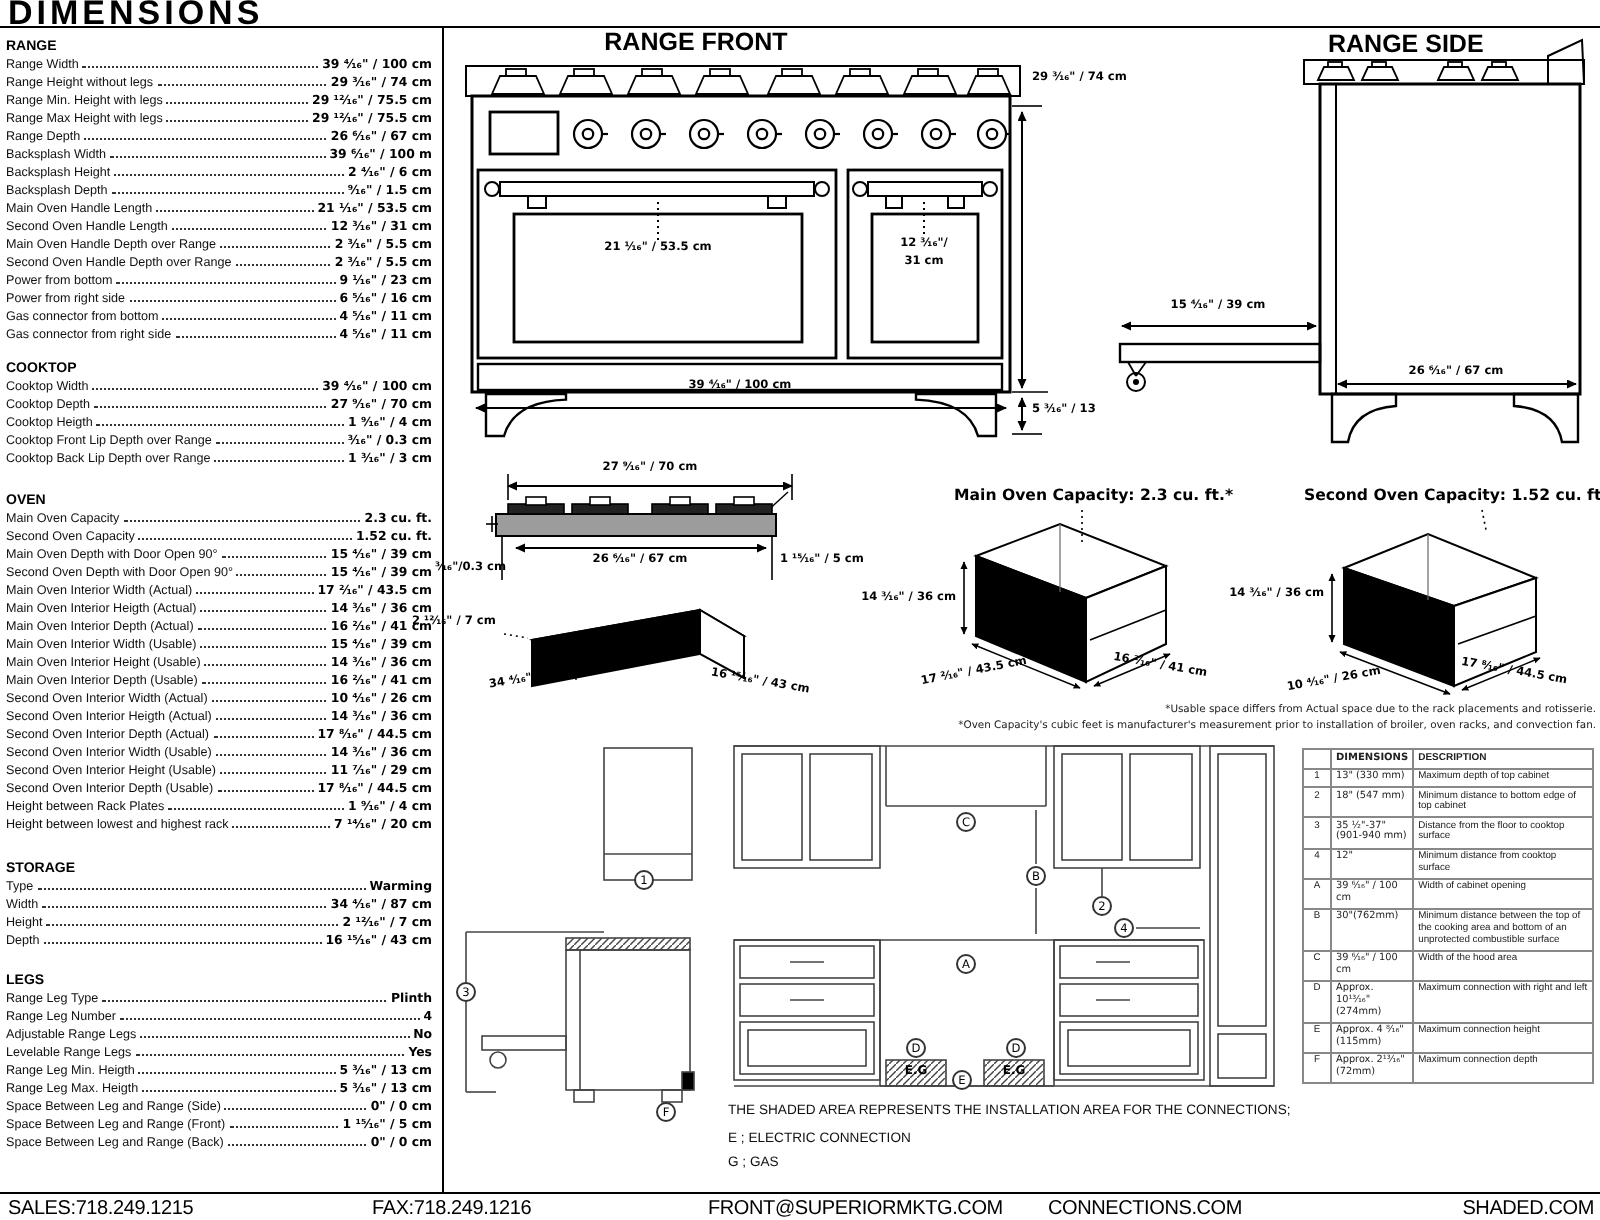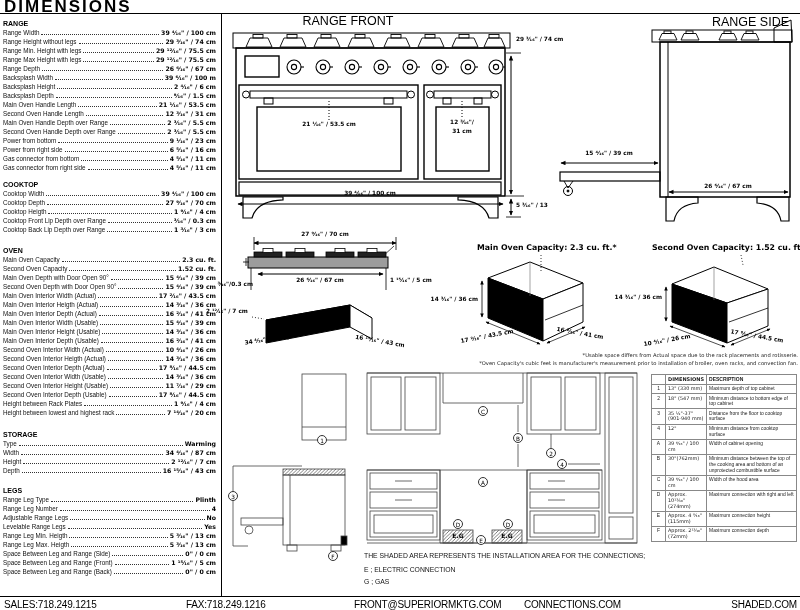--- a/index.html
+++ b/index.html
@@ -11,21 +11,21 @@
   
   #specs{position:absolute;left:3px;top:19px;width:213px}
   .sec-title{font-size:7px;font-weight:bold;height:9px;line-height:9px;font-family:"Liberation Sans",sans-serif}
   .section{margin-bottom:0}
   .m8{margin-top:8px}.m12{margin-top:12px}.m13{margin-top:13px}.m11{margin-top:11px}
   .spec-row{display:flex;align-items:baseline;height:9px;font-size:6.3px;line-height:9px}
   .spec-label{white-space:nowrap;color:#111}
   .spec-dots{flex:1;border-bottom:1px dotted #333;margin:0 2px 2px 2px;min-width:4px}
   .spec-value{white-space:nowrap;font-weight:bold;font-family:"DejaVu Sans",sans-serif;font-size:6.2px}
   
-  .draw-title{position:absolute;font-weight:normal;font-size:12.5px;white-space:nowrap}
+  .draw-title{position:absolute;font-weight:bold;font-size:12.5px;white-space:nowrap}
   .box-title{position:absolute;font-weight:bold;font-size:7.8px;text-align:center;white-space:nowrap;font-family:"DejaVu Sans",sans-serif}
   
   .dim{position:absolute;font-size:5.8px;font-weight:bold;white-space:nowrap;
     font-family:"DejaVu Sans",sans-serif;color:#000}
   .ctr{text-align:center}
   .footnote{position:absolute;right:2px;font-size:5.2px;color:#222;white-space:nowrap;font-family:"DejaVu Sans",sans-serif}
   
   .circ{position:absolute;width:10px;height:10px;border:1px solid #333;border-radius:50%;
     font-size:5.8px;line-height:10px;text-align:center;background:#fff;box-sizing:border-box;font-family:"DejaVu Sans",sans-serif}
   .eg-label{position:absolute;font-size:6px;font-weight:bold;text-align:center;font-family:"DejaVu Sans",sans-serif}
@@ -549,21 +549,21 @@
       </div>
       <div class="spec-row">
         <span class="spec-label">Space Between Leg and Range (Back)</span>
         <span class="spec-dots"></span>
         <span class="spec-value">0" / 0 cm</span>
       </div>
     </div>
   </div>
 
 <div class="draw-title" style="left:288px;top:14px;width:120px;text-align:center">RANGE FRONT</div>
-<div class="draw-title" style="left:664px;top:15px;width:125px;text-align:right">RANGE SIDE</div>
+<div class="draw-title" style="left:664px;top:15px;width:125px;text-align:left">RANGE SIDE</div>
 
 <div class="dim" style="left:516px;top:36px">29 ³⁄₁₆" / 74 cm</div>
 <div class="dim ctr" style="left:279px;top:121px;width:100px">21 ¹⁄₁₆" / 53.5 cm</div>
 <div class="dim ctr" style="left:432px;top:119px;width:60px">12 ³⁄₁₆"/</div>
 <div class="dim ctr" style="left:432px;top:128px;width:60px">31 cm</div>
 <div class="dim ctr" style="left:290px;top:190px;width:160px">39 ⁴⁄₁₆" / 100 cm</div>
 <div class="dim" style="left:516px;top:202px">5 ³⁄₁₆" / 13</div>
 
 <div class="dim ctr" style="left:559px;top:150px;width:100px">15 ⁴⁄₁₆" / 39 cm</div>
 <div class="dim ctr" style="left:678px;top:183px;width:100px">26 ⁶⁄₁₆" / 67 cm</div>

